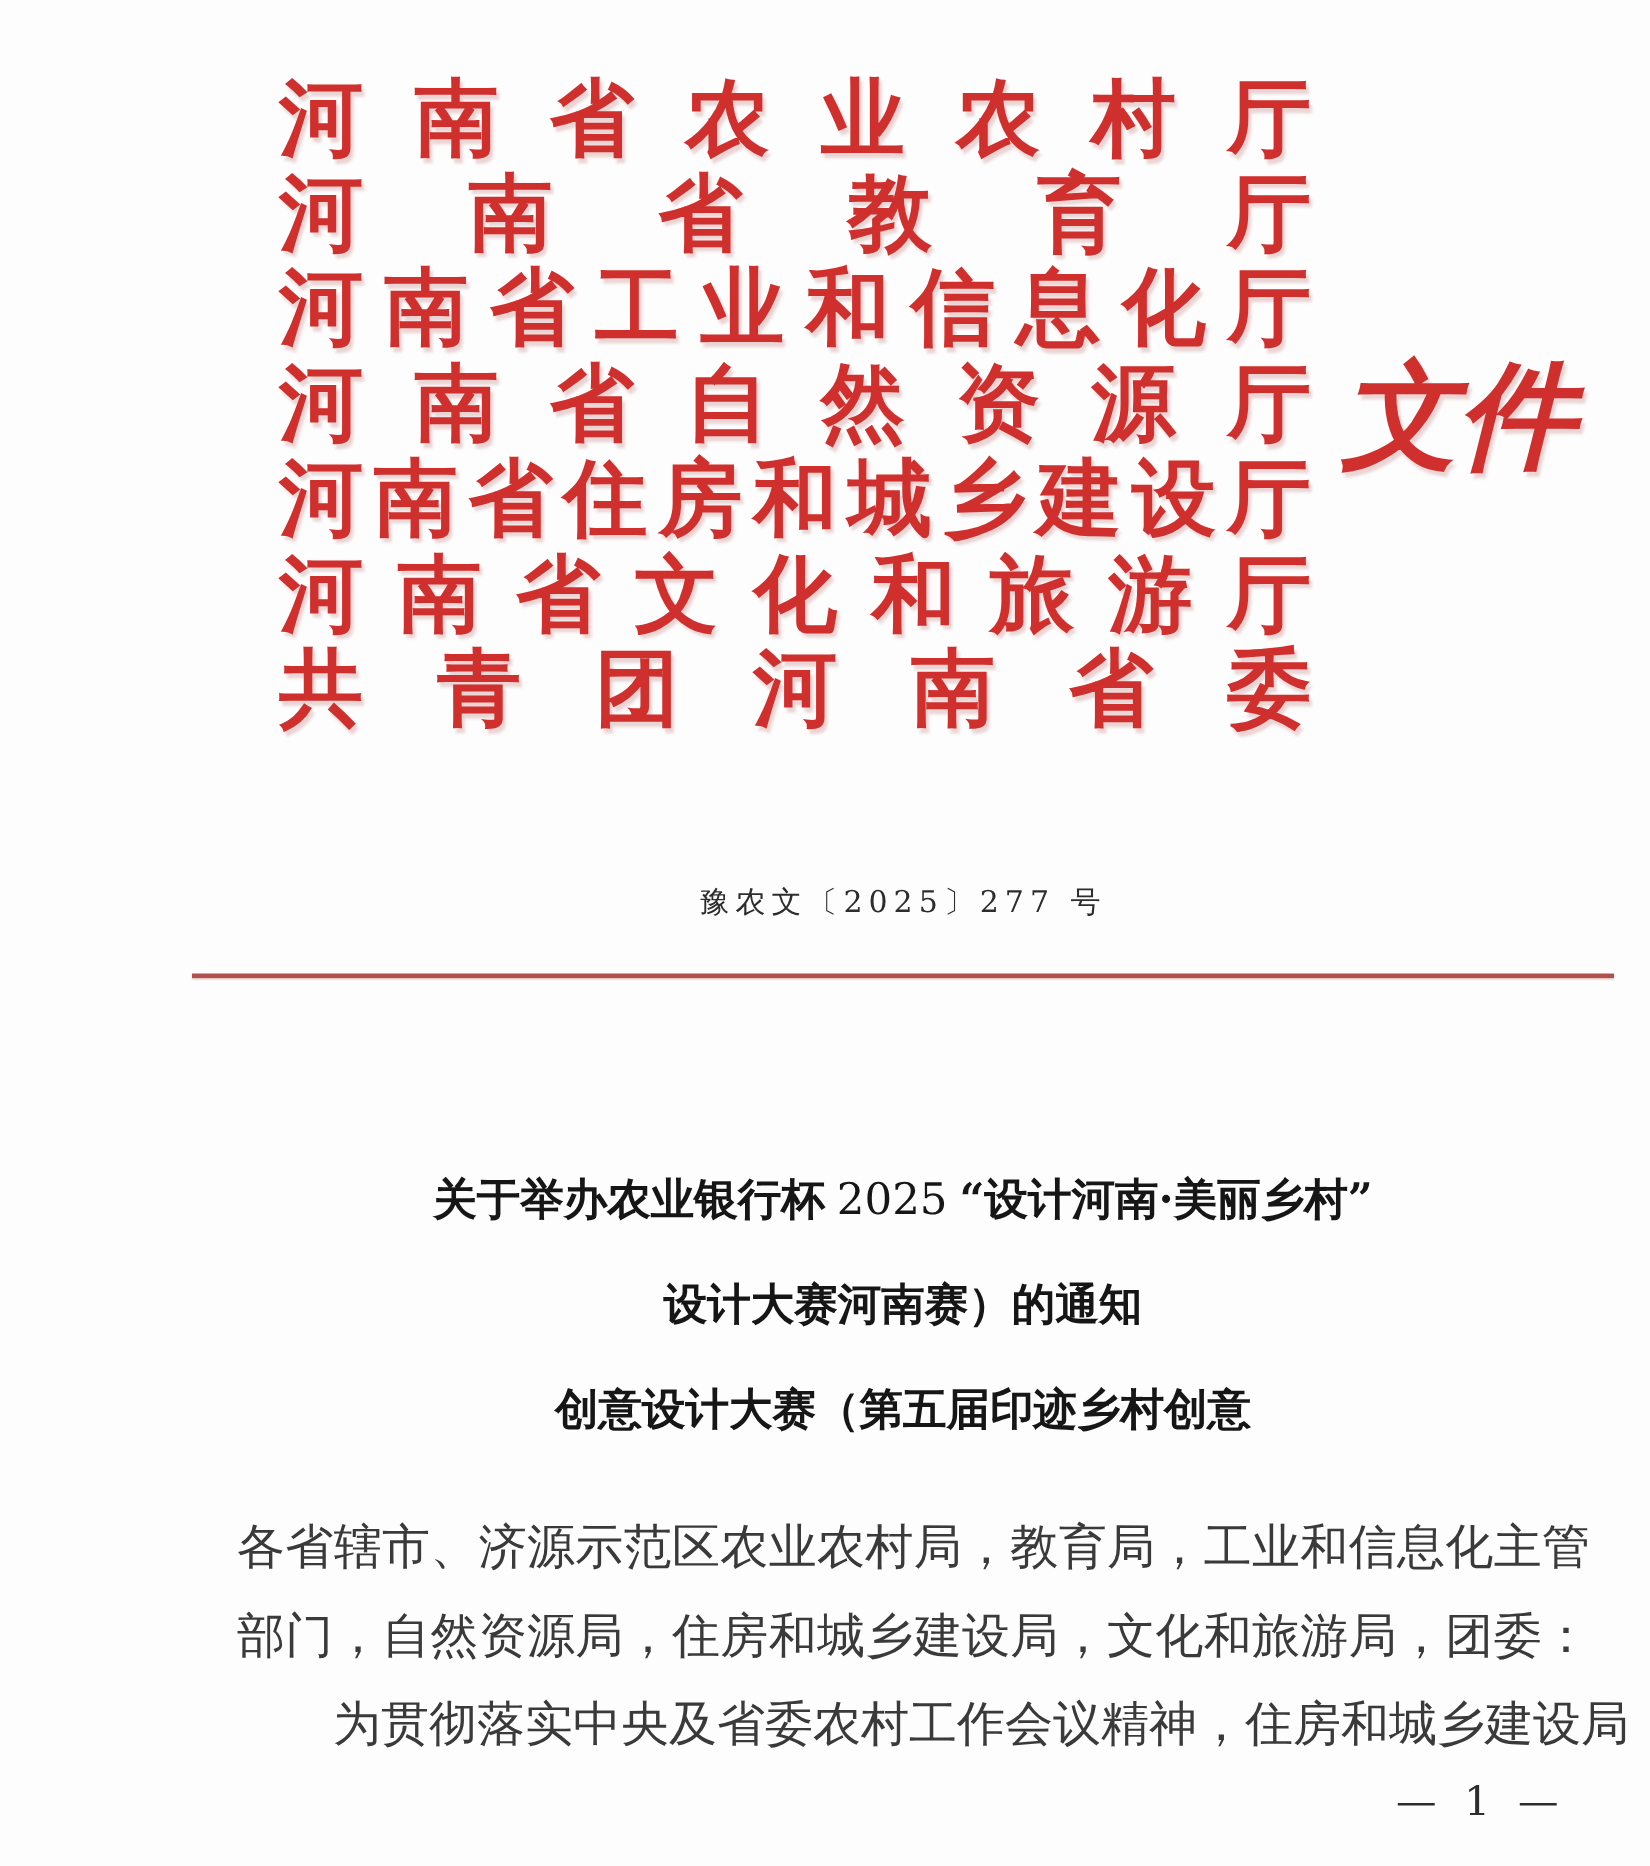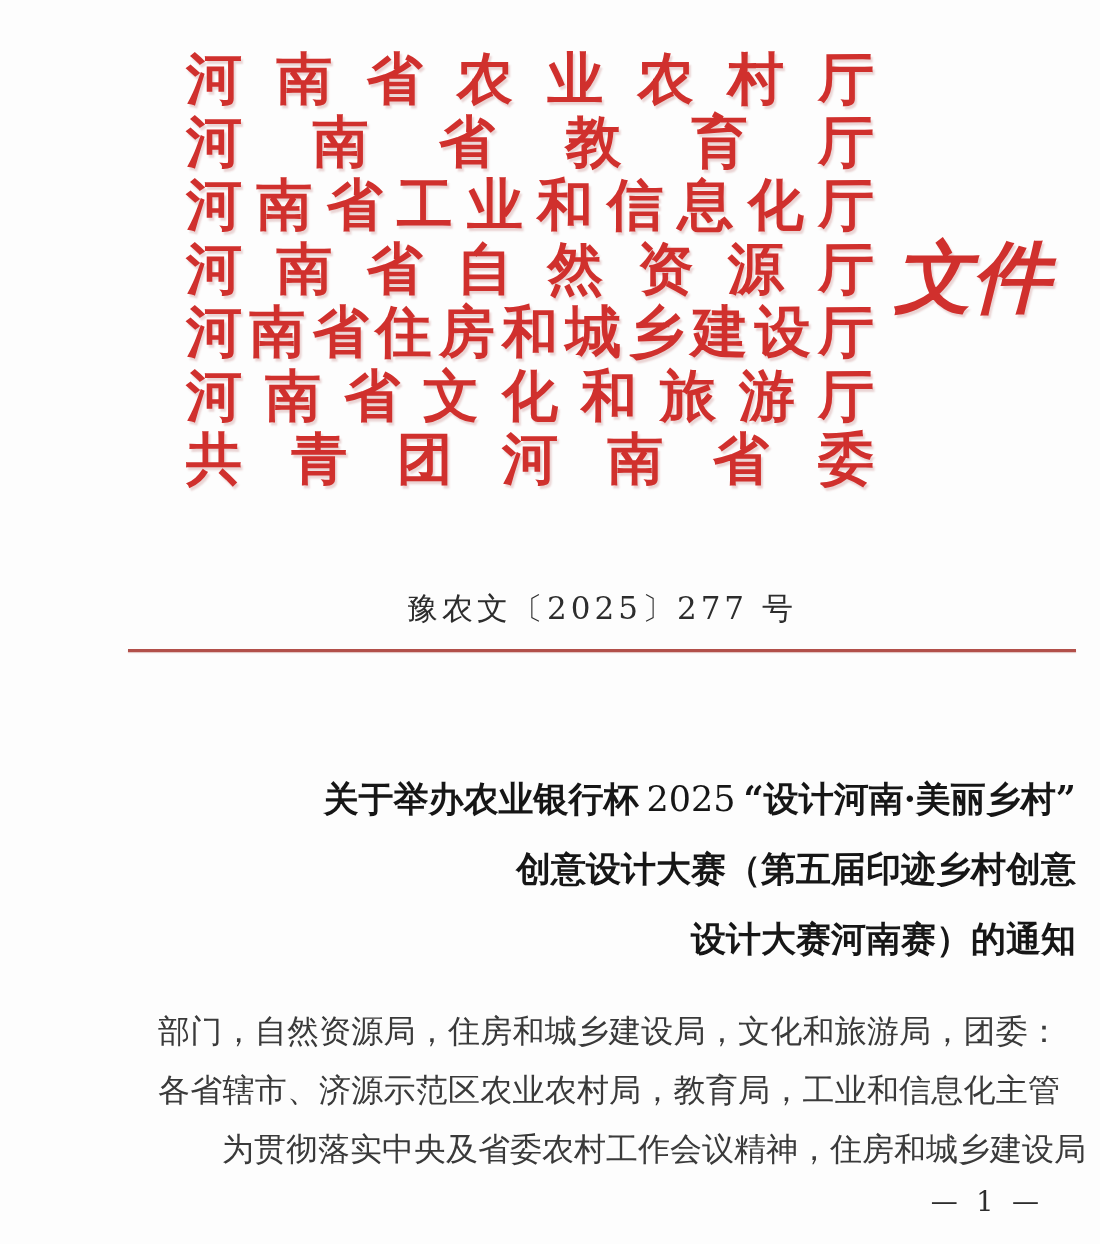--- a/index.html
+++ b/index.html
@@ -46,21 +46,21 @@
     font-style: italic;
   }
 
   
   .doc-number {
     position: absolute;
     left: 128px;
     top: 588px;
     width: 948px;
     text-align: center;
-    font-size: 31px;
+    font-size: 20px;
     color: #2d2d2d;
     letter-spacing: 4px;
     white-space: nowrap;
   }
 
   
   .red-line {
     position: absolute;
     left: 128px;
     top: 649px;
@@ -69,22 +69,22 @@
     background: var(--line);
     box-shadow: 0 1px 1px rgba(178, 80, 74, 0.35);
   }
 
   
   .title-block {
     position: absolute;
     left: 128px;
     top: 764px;
     width: 948px;
-    text-align: right;
-    font-size: 35px;
+    text-align: center;
+    font-size: 29px;
     font-weight: 700;
     color: #161616;
     line-height: 70px;
   }
   .title-line { white-space: nowrap; }
   .title-year {
     font-weight: 400;
     padding: 0 8px;
     font-family: "DejaVu Serif", "Liberation Serif", serif;
   }
@@ -199,25 +199,25 @@
     </div>
 
   <div class="doc-label">文件</div>
 
   <div class="doc-number">豫农文〔2025〕277 号</div>
 
   <div class="red-line"></div>
 
   <div class="title-block">
     <div class="title-line"><span>关于举办农业银行杯</span><span class="title-year">2025</span><span>“设计河南·美丽乡村”</span></div>
+    <div class="title-line">设计大赛河南赛）的通知</div>
     <div class="title-line">创意设计大赛（第五届印迹乡村创意</div>
-    <div class="title-line">设计大赛河南赛）的通知</div>
   </div>
 
   <div class="body-block">
+    <div class="body-line justify">各省辖市、济源示范区农业农村局，教育局，工业和信息化主管</div>
     <div class="body-line justify">部门，自然资源局，住房和城乡建设局，文化和旅游局，团委：</div>
-    <div class="body-line justify">各省辖市、济源示范区农业农村局，教育局，工业和信息化主管</div>
     <div class="body-line indent">为贯彻落实中央及省委农村工作会议精神，住房和城乡建设局</div>
   </div>
 
   <div class="page-num">— 1 —</div>
 
 </div>
 
 </body></html>

